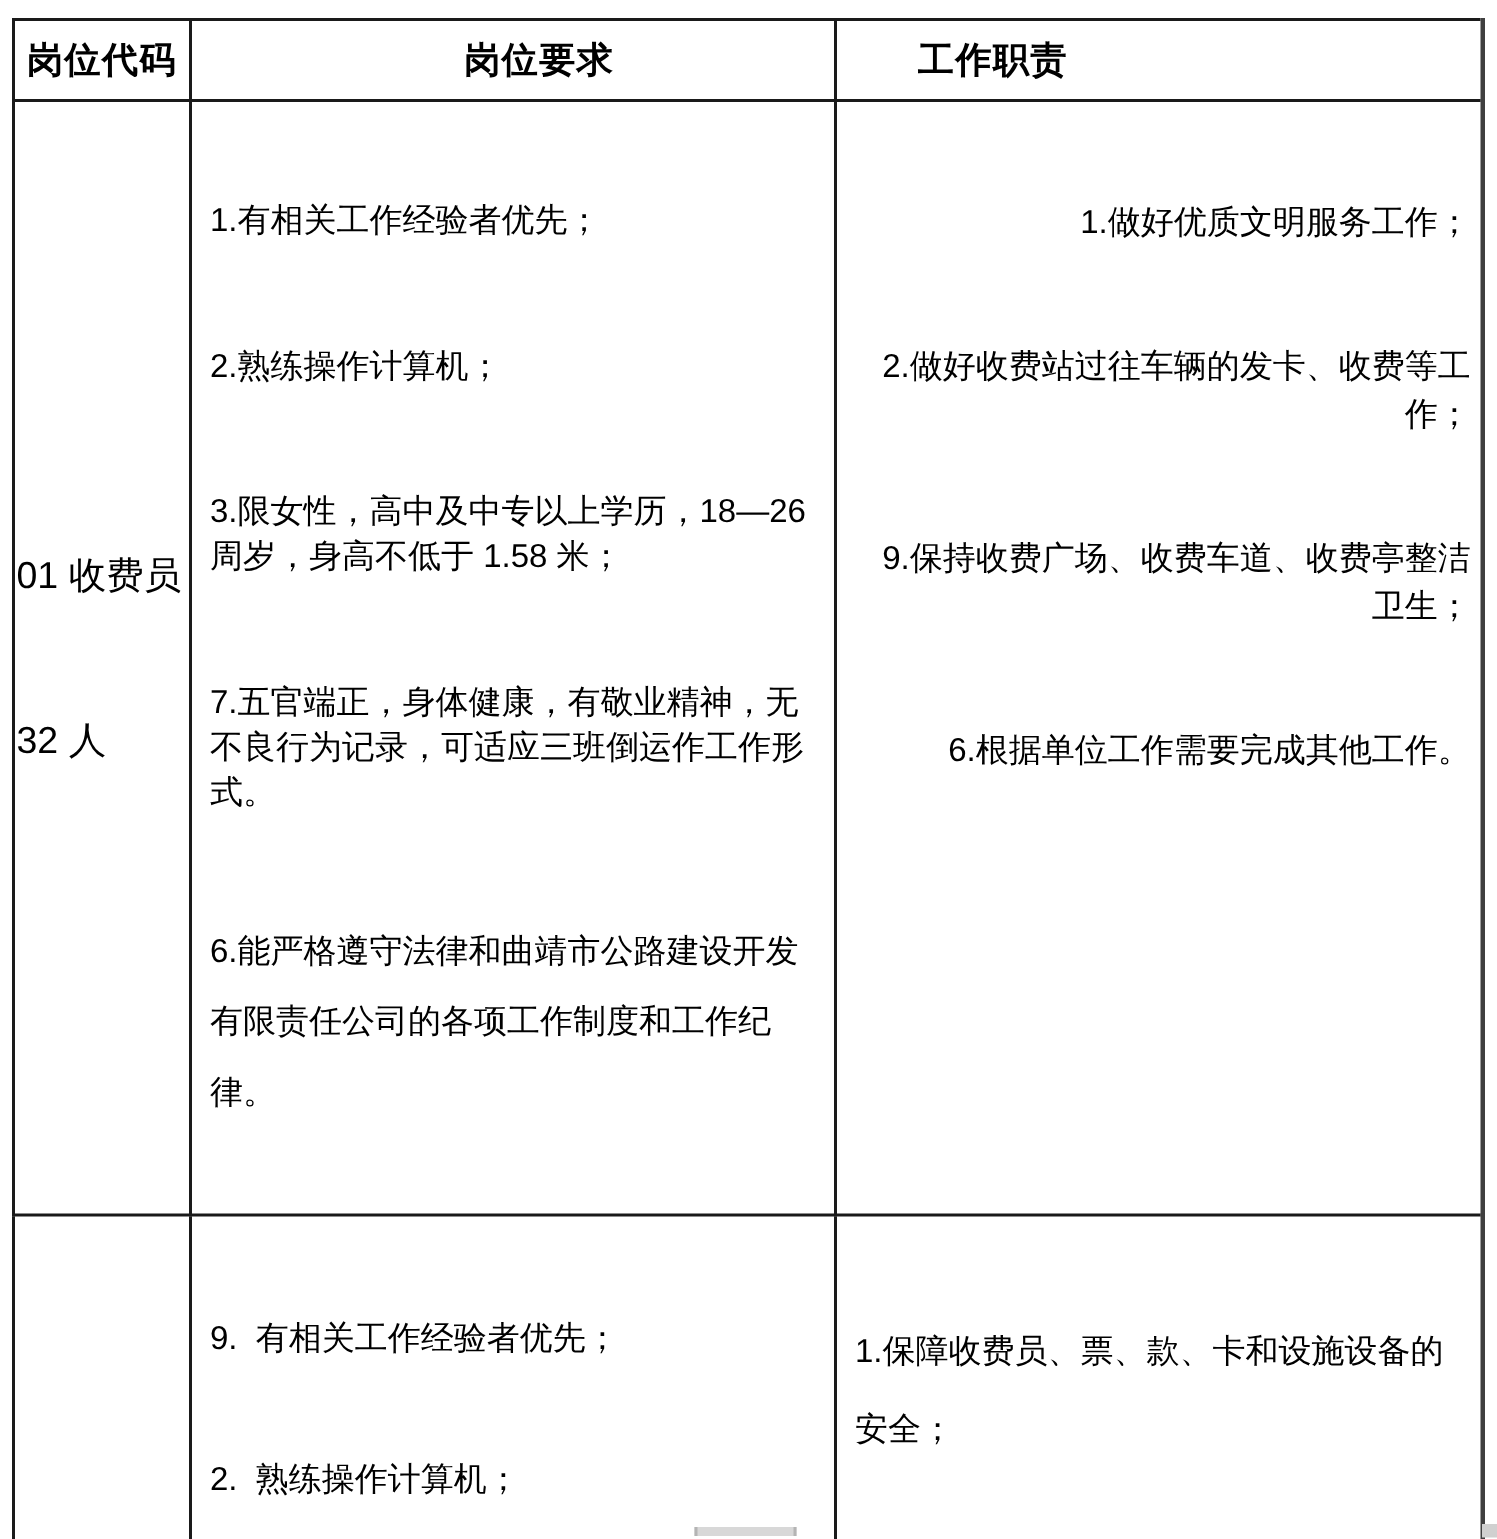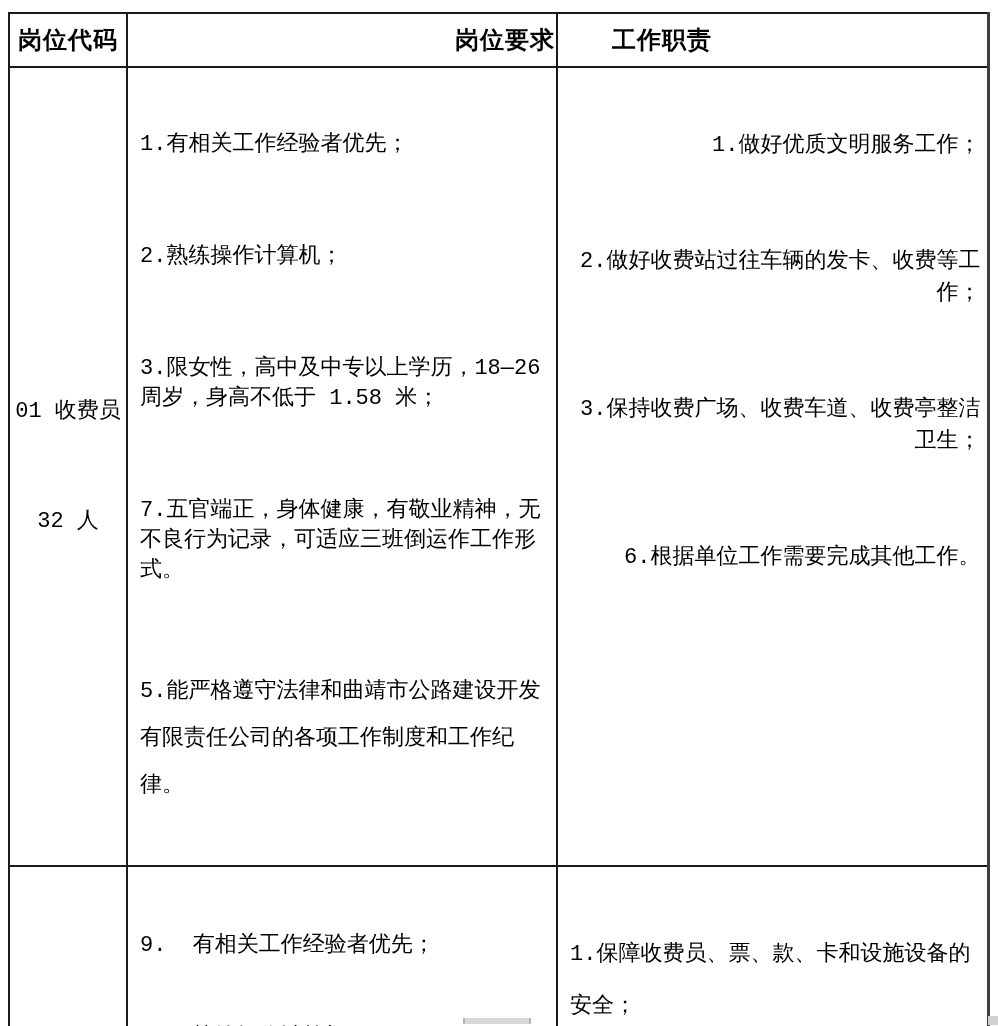--- a/index.html
+++ b/index.html
@@ -10,21 +10,20 @@
     height: 1026px;
     overflow: hidden;
     font-family: "Liberation Sans", "DejaVu Sans", sans-serif;
     color: #000000;
   }
   .page {
     position: relative;
     width: 978px;
     height: 1026px;
     background: #ffffff;
-    font-family: Liberation Mono, monospace;
   }
   table.job-table {
     position: absolute;
     left: 8px;
     top: 12px;
     width: 979px;
     table-layout: fixed;
     border-collapse: collapse;
     border-top: 2px solid #1a1a1a;
     border-left: 2px solid #1a1a1a;
@@ -43,43 +42,42 @@
   thead tr { height: 54px; }
   tr.row-1 { height: 437px; }
   tr.row-2 { height: 504px; }
   th {
     font-size: 24px;
     font-weight: bold;
     vertical-align: middle;
     text-align: center;
     letter-spacing: 1px;
   }
-  th.th-req  { text-align: right; padding-left: 36px; }
+  th.th-req  { text-align: center; padding-left: 36px; }
   th.th-duty { text-align: left; padding-left: 54px; }
   td.code-cell {
     vertical-align: middle;
-    text-align: center;
-    font-size: 22px;
+    font-size: 25px;
     line-height: 30px;
   }
   td.code-cell .code-line { margin-bottom: 20px; }
   td.body-cell {
     padding: 12px 6px 6px 12px;
     font-size: 22px;
   }
   p.item {
     margin: 0;
     line-height: 30px;
   }
   
-  .r1-req p.item + p.item { margin-top: 32px; }
+  .r1-req p.item + p.item { margin-top: 15px; }
   .r1-req p.item-loose { margin-top: 14px; line-height: 47px; }
   
   .r1-duty p.item { line-height: 32px; text-align: right; }
-  .r1-duty p.item + p.item { margin-top: 34px; }
+  .r1-duty p.item + p.item { margin-top: 12px; }
   
   .r2-req p.item { margin-top: 2px; }
   .r2-req p.item + p.item { margin-top: 12px; }
   
   .r2-duty { padding-top: 4px; }
   .r2-duty p.item { line-height: 52px; margin-top: 0; }
   
   .hscroll-thumb {
     position: absolute;
     left: 463px;
@@ -123,29 +121,29 @@
           <div>32 人</div>
         </td>
         <td class="body-cell r1-req">
           <p class="item">1.有相关工作经验者优先；</p>
           <p class="item">2.熟练操作计算机；</p>
           <p class="item">3.限女性，高中及中专以上学历，18—26
 周岁，身高不低于 1.58 米；</p>
           <p class="item">7.五官端正，身体健康，有敬业精神，无
 不良行为记录，可适应三班倒运作工作形
 式。</p>
-          <p class="item item-loose">5.能严格遵守法律和曲靖市公路建设开发
+          <p class="item item-loose">6.能严格遵守法律和曲靖市公路建设开发
 有限责任公司的各项工作制度和工作纪
 律。</p>
         </td>
         <td class="body-cell r1-duty">
           <p class="item">1.做好优质文明服务工作；</p>
           <p class="item">2.做好收费站过往车辆的发卡、收费等工
 作；</p>
-          <p class="item">3.保持收费广场、收费车道、收费亭整洁
+          <p class="item">9.保持收费广场、收费车道、收费亭整洁
 卫生；</p>
           <p class="item">6.根据单位工作需要完成其他工作。</p>
         </td>
       </tr>
       <tr class="row-2">
         <td class="code-cell">
           
           
         </td>
         <td class="body-cell r2-req">

